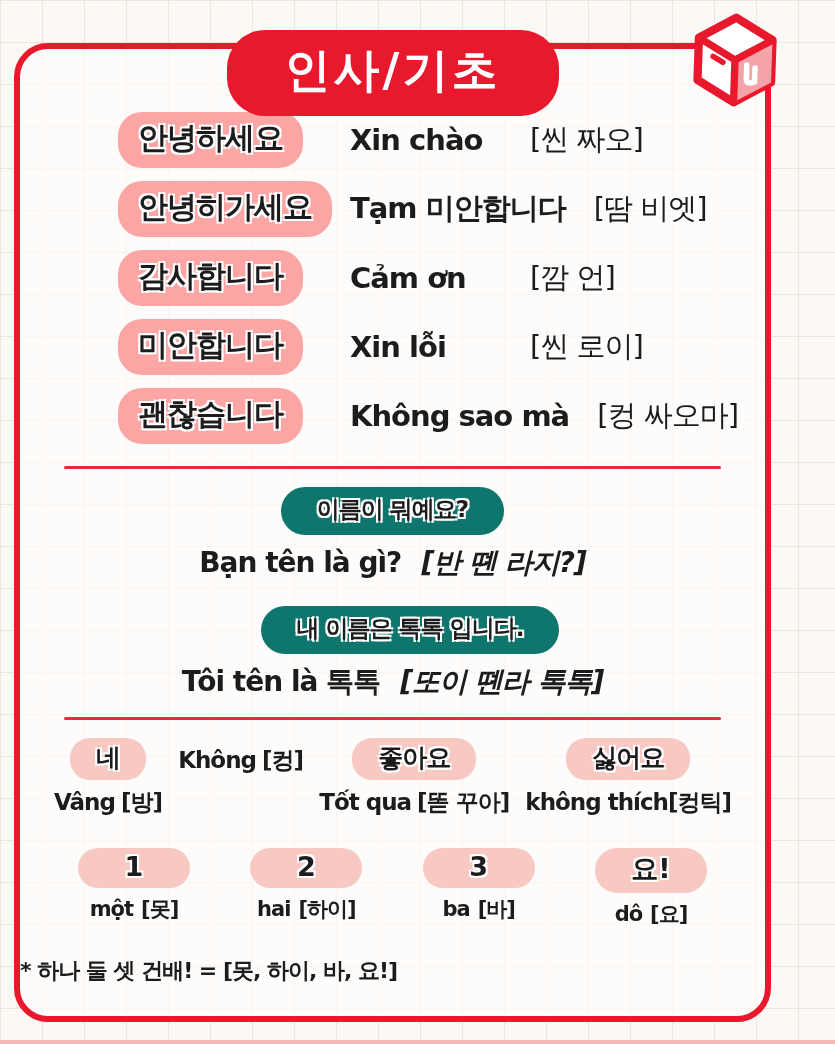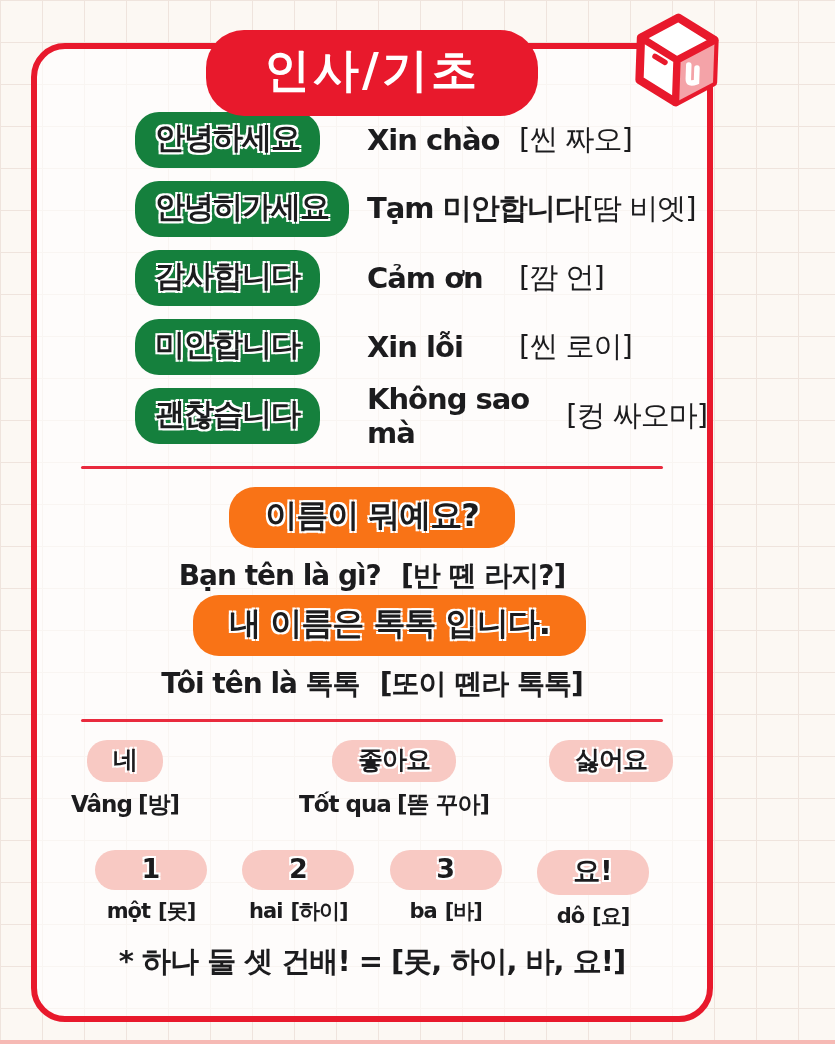--- a/index.html
+++ b/index.html
@@ -7,72 +7,72 @@
     width:835px;height:1044px;position:relative;overflow:hidden;
     font-family:"DejaVu Sans","Liberation Sans",sans-serif;
     background-color:#fcf8f3;
     background-image:
       linear-gradient(#efe4dd 1px, transparent 1px),
       linear-gradient(90deg,#efe4dd 1px, transparent 1px);
     background-size:42px 42px;
     color:#1c1c1e;
   }
   .card{
-    position:absolute;left:31px;top:43px;width:682px;height:979px;
+    position:absolute;left:14px;top:43px;width:757px;height:979px;
     box-sizing:border-box;border:6px solid #e8192c;border-radius:34px;
     background:rgba(255,255,255,0.62);
   }
   .badge{
     position:absolute;top:-19px;left:50%;transform:translateX(-50%);
     background:#e8192c;border-radius:38px;padding:10px 46px 14px;
     min-width:240px;text-align:center;
   }
   .badge span{color:#fff;font-size:46px;font-weight:bold;letter-spacing:3px;}
   .logo{position:absolute;top:-36px;right:-16px;width:92px;height:94px;transform:rotate(2deg);}
   .sec1{margin-top:56px;}
   .row{height:69px;display:flex;align-items:center;padding-left:98px;}
   .pillcol{width:232px;flex:0 0 auto;}
   .pill{
-    display:inline-block;background:#15803d;border-radius:24px;
+    display:inline-block;background:#fca5a5;border-radius:24px;
     padding:6px 20px 9px;font-size:30px;font-weight:bold;letter-spacing:-1px;
     text-shadow:-2px -2px 0 #fff,2px -2px 0 #fff,-2px 2px 0 #fff,2px 2px 0 #fff;
   }
-  .trans{display:flex;align-items:center;font-size:29px;}
+  .trans{display:flex;align-items:center;font-size:29px;gap:28px;}
   .vi{min-width:152px;font-weight:600;letter-spacing:-1px;}
   .pr{font-weight:normal;letter-spacing:-1px;white-space:nowrap;}
   .divider{height:3px;background:#e92a3d;margin:16px 44px 0;border-radius:2px;}
   .centerblock{text-align:center;margin-top:18px;}
   .cpill{
-    display:inline-block;background:#f97316;border-radius:26px;
-    padding:7px 36px 10px;font-size:32px;font-weight:bold;letter-spacing:-1px;
+    display:inline-block;background:#0f766e;border-radius:26px;
+    padding:7px 36px 10px;font-size:23px;font-weight:bold;letter-spacing:-1px;
     text-shadow:-2px -2px 0 #fff,2px -2px 0 #fff,-2px 2px 0 #fff,2px 2px 0 #fff;
   }
   .cline{margin-top:9px;font-size:28px;}
   .cline .vi2{font-weight:600;letter-spacing:-1px;}
-  .cline .pr2{font-weight:bold;margin-left:20px;letter-spacing:-1px;}
-  .mt22{padding-left:35px;}
+  .cline .pr2{font-weight:bold;margin-left:20px;letter-spacing:-1px;font-style:italic;}
+  .mt22{margin-top:24px;padding-left:35px;}
   .cols{display:flex;justify-content:space-between;padding:0 34px;margin-top:18px;}
   .wcol{text-align:center;}
   .wpill{
     display:inline-block;background:#f8c9c3;border-radius:20px;
     padding:3px 26px 6px;font-size:25px;font-weight:bold;letter-spacing:-1px;
     text-shadow:-2px -2px 0 #fff,2px -2px 0 #fff,-2px 2px 0 #fff,2px 2px 0 #fff;
   }
   .wline{margin-top:7px;font-size:23px;font-weight:600;letter-spacing:-1px;white-space:nowrap;}
   .wline .wpr{font-weight:bold;margin-left:6px;}
   .wline .tight{margin-left:0;}
   .numcols{display:flex;justify-content:space-between;padding:0 58px;margin-top:30px;}
   .npill{
     display:inline-block;background:#f8c9c3;border-radius:22px;min-width:112px;
     padding:3px 0 6px;font-size:27px;font-weight:bold;
     text-shadow:-2px -2px 0 #fff,2px -2px 0 #fff,-2px 2px 0 #fff,2px 2px 0 #fff;
   }
   .nline{margin-top:7px;font-size:21px;font-weight:600;letter-spacing:-1px;}
   .nline .npr{font-weight:bold;margin-left:8px;}
-  .footnote{text-align:center;margin-top:12px;font-size:29px;font-weight:bold;letter-spacing:-1px;}
+  .footnote{margin-top:28px;font-size:22px;font-weight:bold;letter-spacing:-1px;}
   .bottomline{position:absolute;left:0;bottom:0;width:100%;height:4px;background:#f6b9b4;}
 </style>
 </head>
 <body>
 
 <div class="card">
 
   <div class="badge">
     <span>인사/기초</span>
   </div>
@@ -141,27 +141,29 @@
   </div>
 
   <div class="divider"></div>
 
   <div class="cols">
     <div class="wcol">
       <span class="wpill">네</span>
       <div class="wline"><span>Vâng</span><span class="wpr">[방]</span></div>
     </div>
     <div class="wcol">
+      <div class="wline"><span>Không</span><span class="wpr">[컹]</span></div>
     </div>
     <div class="wcol">
       <span class="wpill">좋아요</span>
       <div class="wline"><span>Tốt qua</span><span class="wpr">[똗 꾸아]</span></div>
     </div>
     <div class="wcol">
       <span class="wpill">싫어요</span>
+      <div class="wline"><span>không thích</span><span class="wpr tight">[컹틱]</span></div>
     </div>
   </div>
 
   <div class="numcols">
     <div class="wcol">
       <span class="npill">1</span>
       <div class="nline"><span>một</span><span class="npr">[못]</span></div>
     </div>
     <div class="wcol">
       <span class="npill">2</span>

